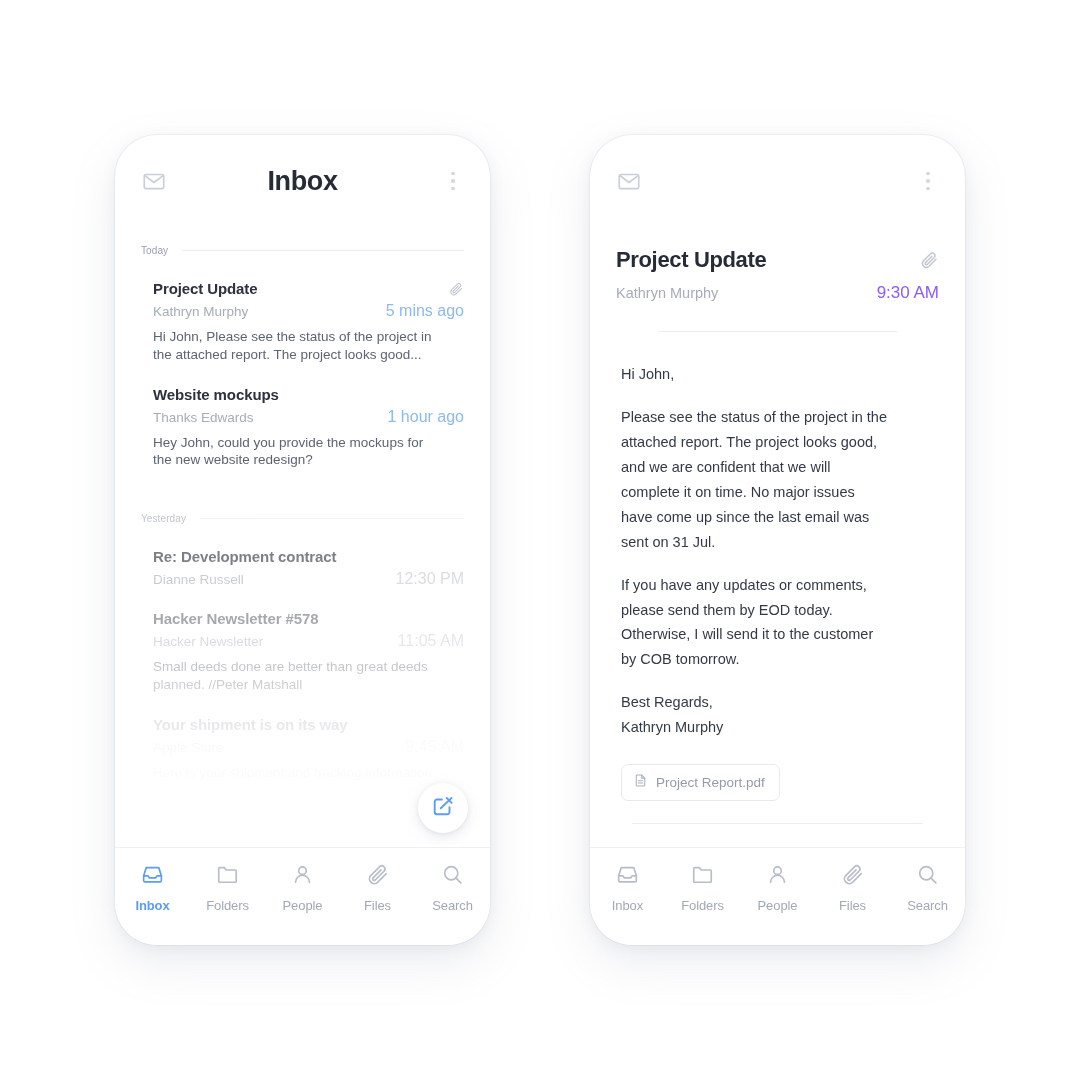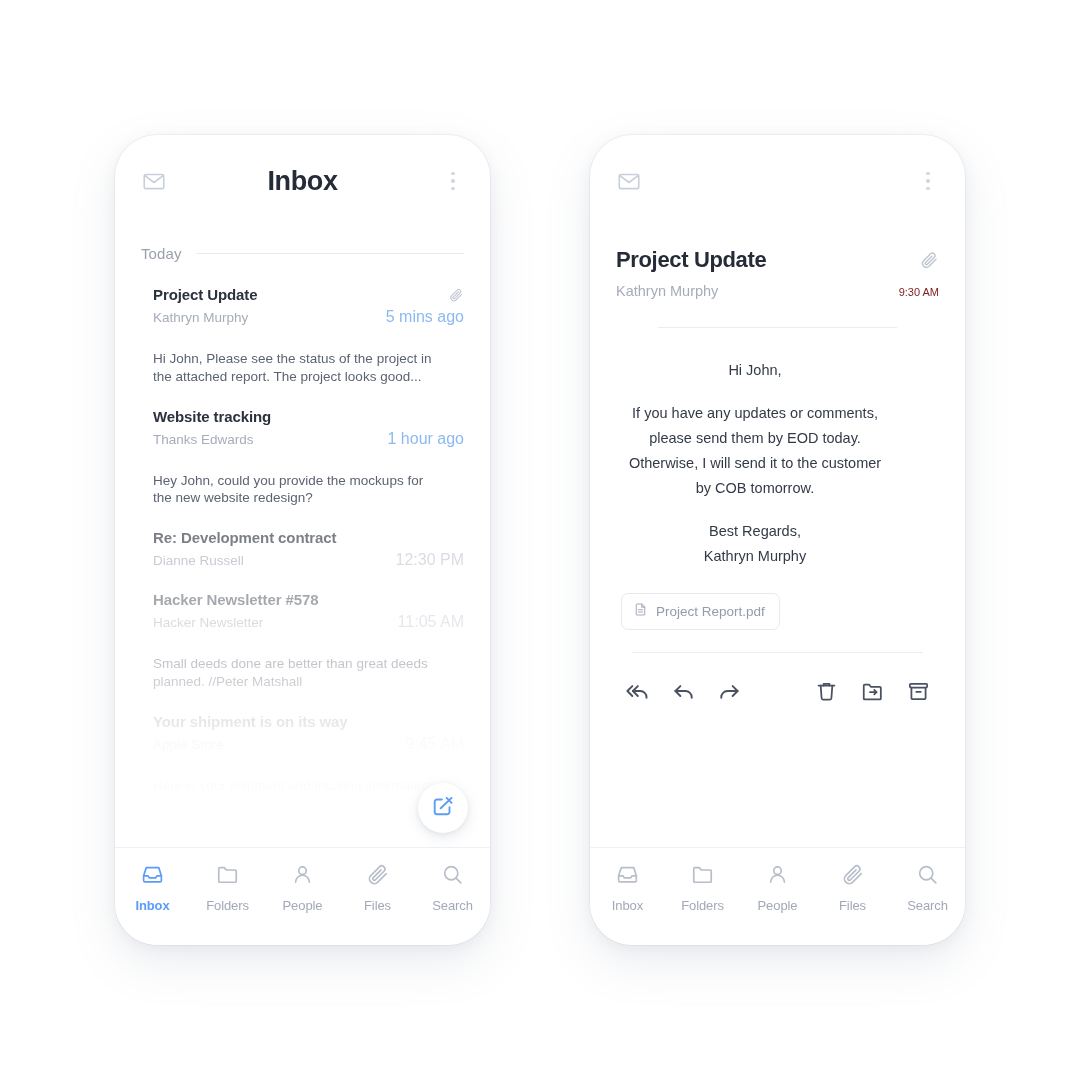--- a/index.html
+++ b/index.html
@@ -78,21 +78,21 @@
   }
 
   .section-head {
     display: flex;
     align-items: center;
     gap: 14px;
     margin-top: 18px;
     margin-bottom: 16px;
   }
   .section-head .lbl {
-    font-size: 15px;
+    font-size: 10px;
     color: #9aa1ae;
     letter-spacing: 0.1px;
     white-space: nowrap;
   }
   .section-head .rule {
     flex: 1;
     height: 1px;
     background: #e8ebf0;
   }
 
@@ -111,21 +111,21 @@
     margin-top: 5px;
   }
   .mail-sender { font-size: 13.5px; color: #a6acb8; }
   .mail-time {
     margin-left: auto;
     font-size: 16px;
     color: #8cbaf0;
   }
   .mail-time.muted { color: #c3c8d2; }
   .mail-preview {
-    margin-top: 24px;
+    margin-top: 8px;
     font-size: 13.5px;
     line-height: 1.32;
     color: #5c6472;
     max-width: 290px;
   }
 
   
   .dim-1 { opacity: 0.62; }
   .dim-2 { opacity: 0.42; }
   .dim-3 { opacity: 0.24; }
@@ -179,36 +179,35 @@
     color: #252b37;
     letter-spacing: -0.35px;
   }
   .detail-row1 .clip { margin-left: auto; width: 20px; height: 20px; }
   .detail-row2 {
     display: flex;
     align-items: baseline;
     margin-top: 10px;
   }
   .detail-sender { font-size: 14.5px; color: #a6acb8; }
-  .detail-time { margin-left: auto; font-size: 11px; color: #7f1d1d; }
+  .detail-time { margin-left: auto; font-size: 17px; color: #8b5cf6; }
 
   .detail-rule {
     height: 1px;
     background: #eaedf2;
     margin: 28px 42px 0 42px;
   }
 
   .detail-content { padding: 30px 5px 0 5px; }
   .detail-para {
     font-size: 14.5px;
     line-height: 1.72;
     color: #333a47;
     margin-bottom: 18px;
     max-width: 268px;
-    text-align: center;
   }
   .detail-para.last { margin-bottom: 0; }
 
   .attach-chip {
     display: inline-flex;
     align-items: center;
     gap: 8px;
     margin-top: 24px;
     padding: 8px 14px 8px 11px;
     border: 1px solid #e6e9ee;
@@ -271,29 +270,33 @@
         </div>
         <div class="mail-row2">
           <span class="mail-sender">Kathryn Murphy</span>
           <span class="mail-time">5 mins ago</span>
         </div>
         <div class="mail-preview">Hi John, Please see the status of the project in the attached report. The project looks good...</div>
       </div>
 
       <div class="mail-item">
         <div class="mail-row1">
-          <span class="mail-subject">Website tracking</span>
+          <span class="mail-subject">Website mockups</span>
         </div>
         <div class="mail-row2">
           <span class="mail-sender">Thanks Edwards</span>
           <span class="mail-time">1 hour ago</span>
         </div>
         <div class="mail-preview">Hey John, could you provide the mockups for the new website redesign?</div>
       </div>
 
+      <div class="section-head dim-1" style="margin-top:30px">
+        <span class="lbl">Yesterday</span>
+        <span class="rule"></span>
+      </div>
 
       <div class="mail-item dim-1">
         <div class="mail-row1">
           <span class="mail-subject">Re: Development contract</span>
         </div>
         <div class="mail-row2">
           <span class="mail-sender">Dianne Russell</span>
           <span class="mail-time muted">12:30 PM</span>
         </div>
       </div>
@@ -410,20 +413,21 @@
         <div class="detail-row2">
           <span class="detail-sender">Kathryn Murphy</span>
           <span class="detail-time">9:30 AM</span>
         </div>
       </div>
 
       <div class="detail-rule"></div>
 
       <div class="detail-content">
         <div class="detail-para">Hi John,</div>
+        <div class="detail-para">Please see the status of the project in the attached report. The project looks good, and we are confident that we will complete it on time. No major issues have come up since the last email was sent on 31 Jul.</div>
         <div class="detail-para">If you have any updates or comments, please send them by EOD today. Otherwise, I will send it to the customer by COB tomorrow.</div>
         <div class="detail-para last" style="white-space:pre-line">Best Regards,
 Kathryn Murphy</div>
 
         <div class="attach-chip">
           <span>
             <svg width="15" height="15" viewBox="0 0 24 24" fill="none" stroke="#a9b0bd" stroke-width="1.7" stroke-linecap="round" stroke-linejoin="round">
               <path d="M14 3.2H6.6a1.4 1.4 0 0 0-1.4 1.4v14.8a1.4 1.4 0 0 0 1.4 1.4h10.8a1.4 1.4 0 0 0 1.4-1.4V8.2z"></path>
               <path d="M14 3.2V8.2h4.8"></path>
                 <path d="M8.4 12.4h7.2"></path>

